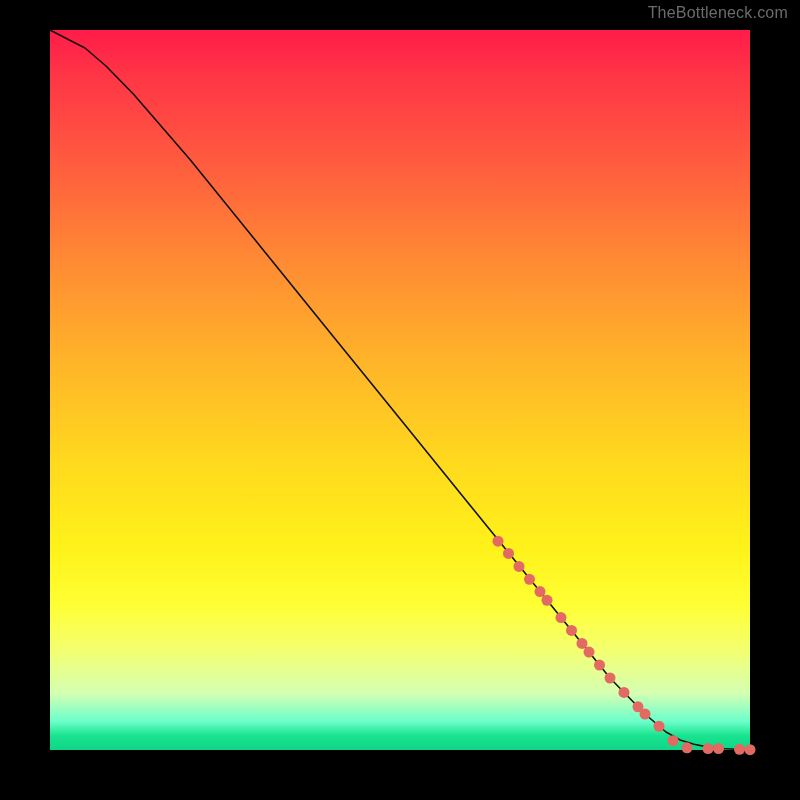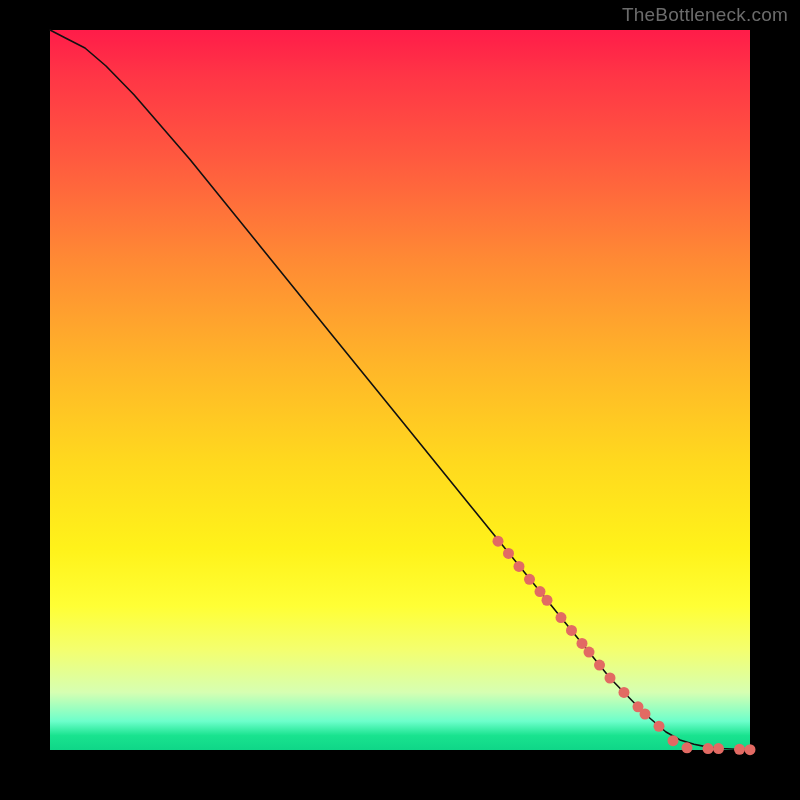--- a/index.html
+++ b/index.html
@@ -15,21 +15,21 @@
     position: relative;
     width: 800px;
     height: 800px;
     background: #000;
   }
   .attribution {
     position: absolute;
     top: 4px;
     right: 12px;
     color: #6b6b6b;
-    font-size: 19px;
+    font-size: 16px;
     font-weight: 400;
     letter-spacing: 0.2px;
   }
   .plot {
     position: absolute;
     left: 50px;
     top: 30px;
     width: 700px;
     height: 720px;
   }

